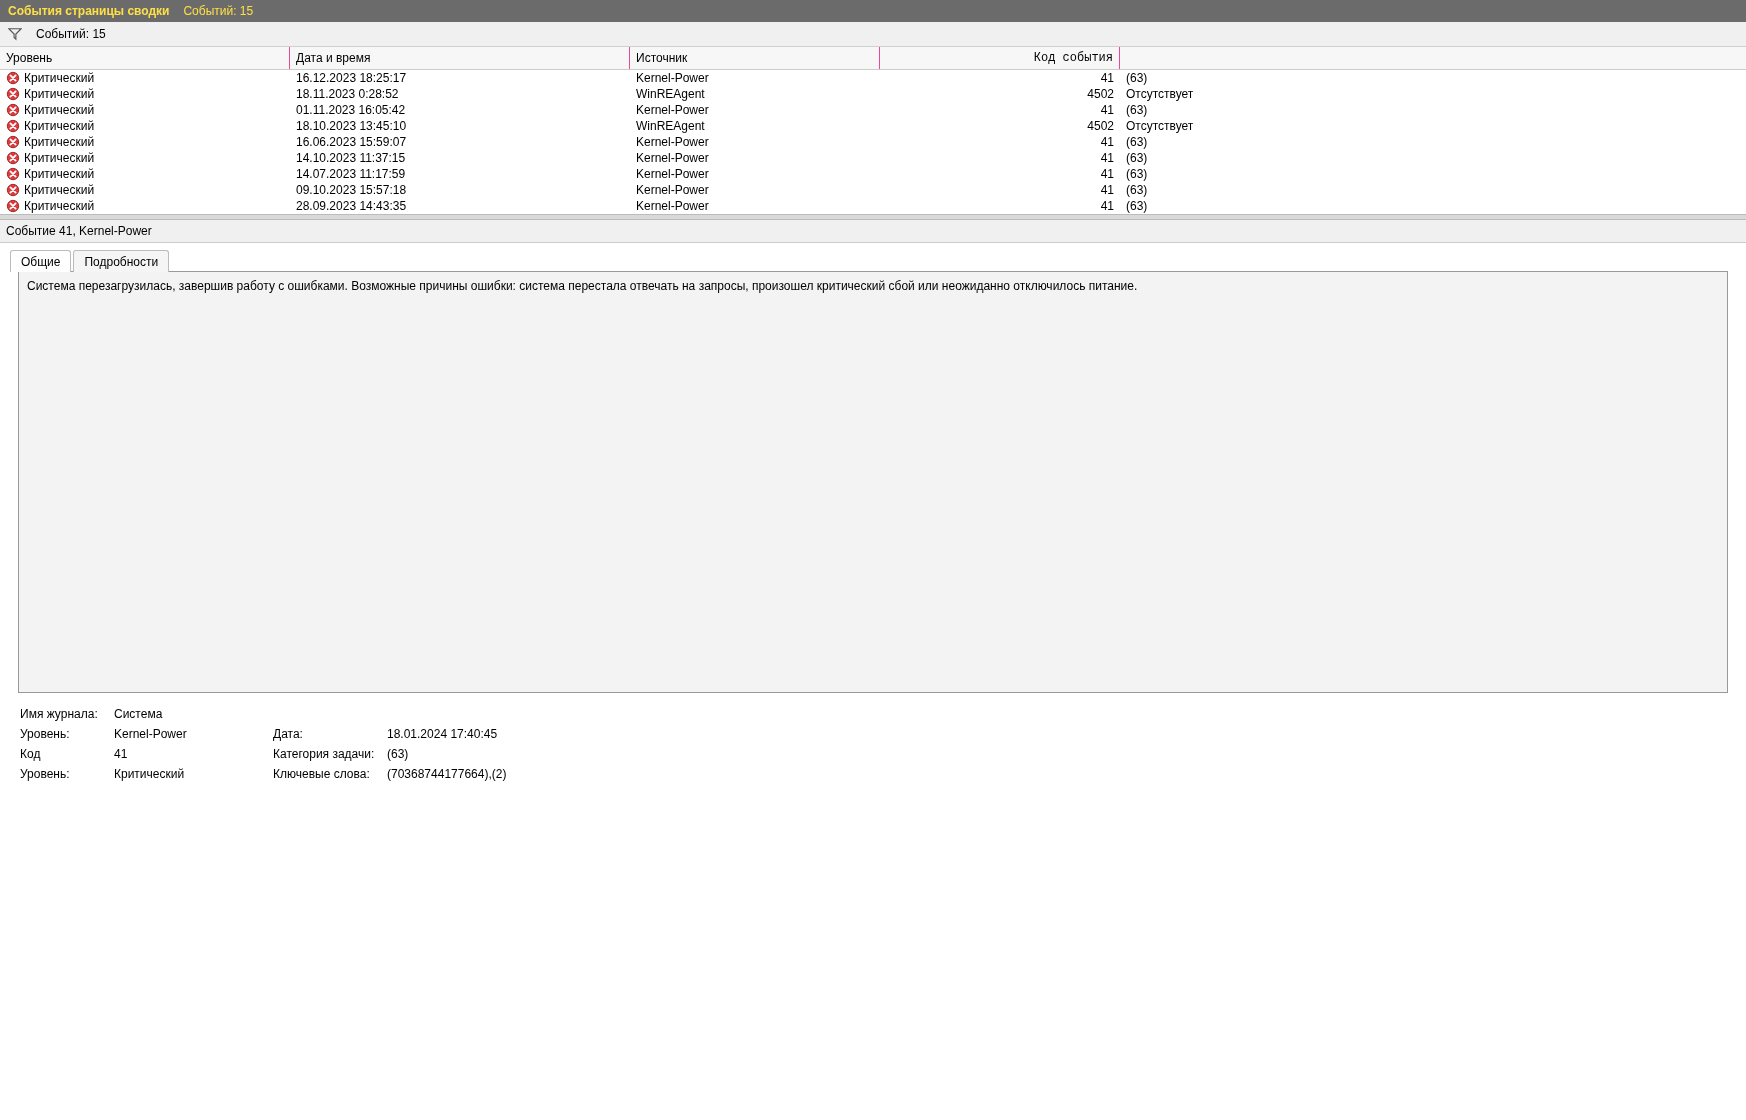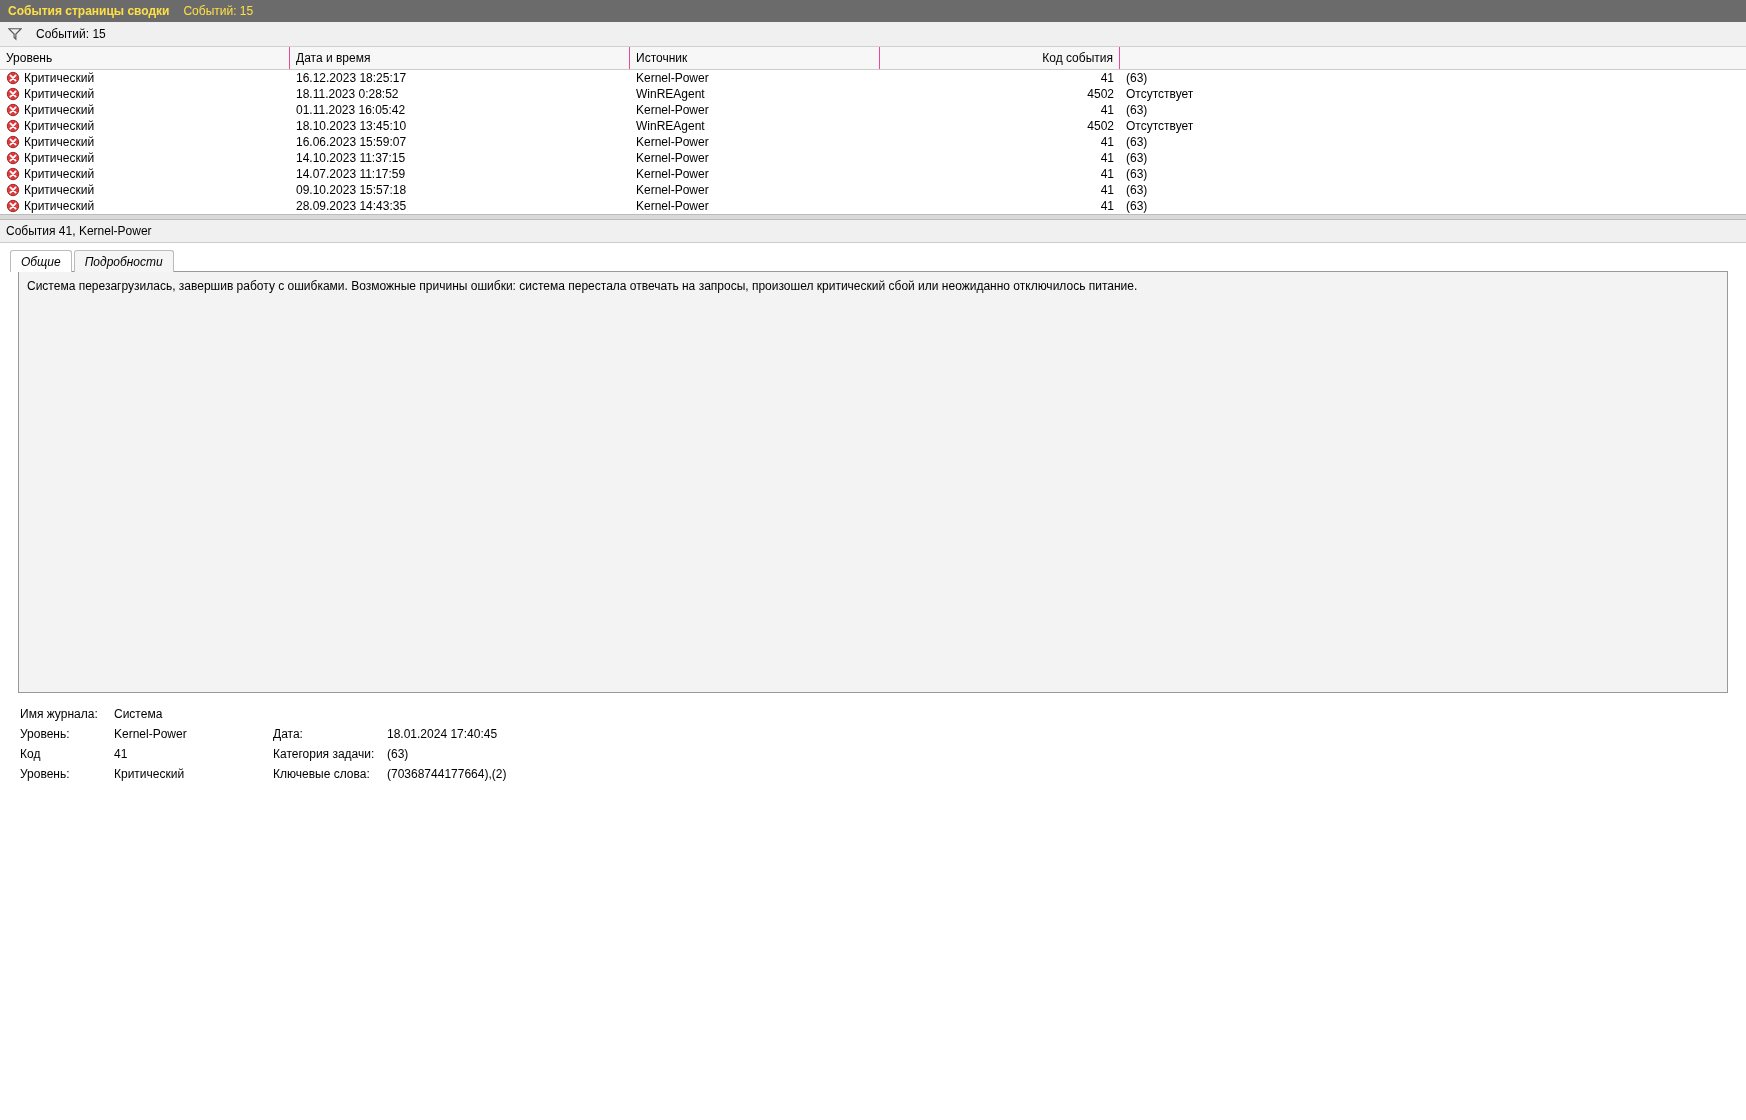--- a/index.html
+++ b/index.html
@@ -5,32 +5,32 @@
 * { margin: 0; padding: 0; box-sizing: border-box; }
 body { font-family: "Segoe UI", Tahoma, sans-serif; font-size: 12px; background: #fff; color: #000; }
 .titlebar { background: #6b6b6b; color: #fde047; padding: 4px 8px; display: flex; align-items: center; gap: 14px; font-size: 12px; }
 .titlebar .title { font-weight: bold; }
 .filterbar { background: #f0f0f0; border-bottom: 1px solid #d0d0d0; padding: 5px 8px; display: flex; align-items: center; gap: 14px; }
 .filter-icon svg { width: 14px; height: 14px; display: block; }
 .grid { width: 100%; }
 .grid-header, .grid-row { display: grid; grid-template-columns: 290px 340px 250px 240px 1fr; align-items: center; }
 .grid-header { background: #f7f7f7; border-bottom: 1px solid #ccc; font-size: 12px; }
 .grid-header .hcell { padding: 4px 6px; border-right: 1px solid #ec4899; }
-.grid-header .hcell.num { text-align: right; }
+.grid-header .hcell.num { text-align: right; font-family: Liberation Mono, monospace; }
 .grid-body { background: #fff; }
 .grid-row { font-size: 12px; }
 .grid-row .cell { padding: 1px 6px; white-space: nowrap; overflow: hidden; text-overflow: ellipsis; }
 .grid-row .cell.num { text-align: right; }
 .level-cell { display: flex; align-items: center; gap: 4px; padding-left: 4px; }
 .err-icon { width: 14px; height: 14px; flex: none; }
 .err-icon svg { width: 14px; height: 14px; display: block; }
 .splitter { height: 6px; background: #d9d9d9; border-top: 1px solid #bbb; border-bottom: 1px solid #bbb; }
 .detail-title { background: #f0f0f0; border-bottom: 1px solid #ccc; padding: 4px 6px; font-size: 12px; }
 .tabs { display: flex; align-items: flex-end; padding: 6px 10px 0 10px; gap: 2px; }
-.tab { padding: 4px 10px 3px 10px; border: 1px solid #bbb; border-bottom: none; background: #f5f5f5; border-top-left-radius: 3px; border-top-right-radius: 3px; font-size: 12px; cursor: default; position: relative; top: 1px; font-style: italic; }
+.tab { padding: 4px 10px 3px 10px; border: 1px solid #bbb; border-bottom: none; background: #f5f5f5; border-top-left-radius: 3px; border-top-right-radius: 3px; font-size: 12px; cursor: default; position: relative; top: 1px; }
 .tab.active { background: #fff; z-index: 2; }
 .tabframe { margin: 0 18px 0 18px; border: 1px solid #999; background: #fdba74; }
 .desc { padding: 6px 8px; font-size: 12px; line-height: 1.4; height: 420px; background: #f3f3f3; }
 .infogrid { display: grid; grid-template-columns: 90px 155px 110px 1fr; column-gap: 4px; row-gap: 6px; padding: 14px 20px 8px 20px; font-size: 12px; }
 .infogrid .lab { color: #000; }
 .infogrid .val { }
 </style>
 </head>
 <body>
 
@@ -189,21 +189,21 @@
         <div class="cell">28.09.2023 14:43:35</div>
         <div class="cell">Kernel-Power</div>
         <div class="cell num">41</div>
         <div class="cell">(63)</div>
       </div>
     </div>
 </div>
 
 <div class="splitter"></div>
 
-<div class="detail-title">События 41, Kernel-Power</div>
+<div class="detail-title">Событие 41, Kernel-Power</div>
 
 <div class="tabs">
   <div class="tab active">Общие</div>
   <div class="tab">Подробности</div>
 </div>
 
 <div class="tabframe">
   <div class="desc">Система перезагрузилась, завершив работу с ошибками. Возможные причины ошибки: система перестала отвечать на запросы, произошел критический сбой или неожиданно отключилось питание.</div>
 </div>
 

